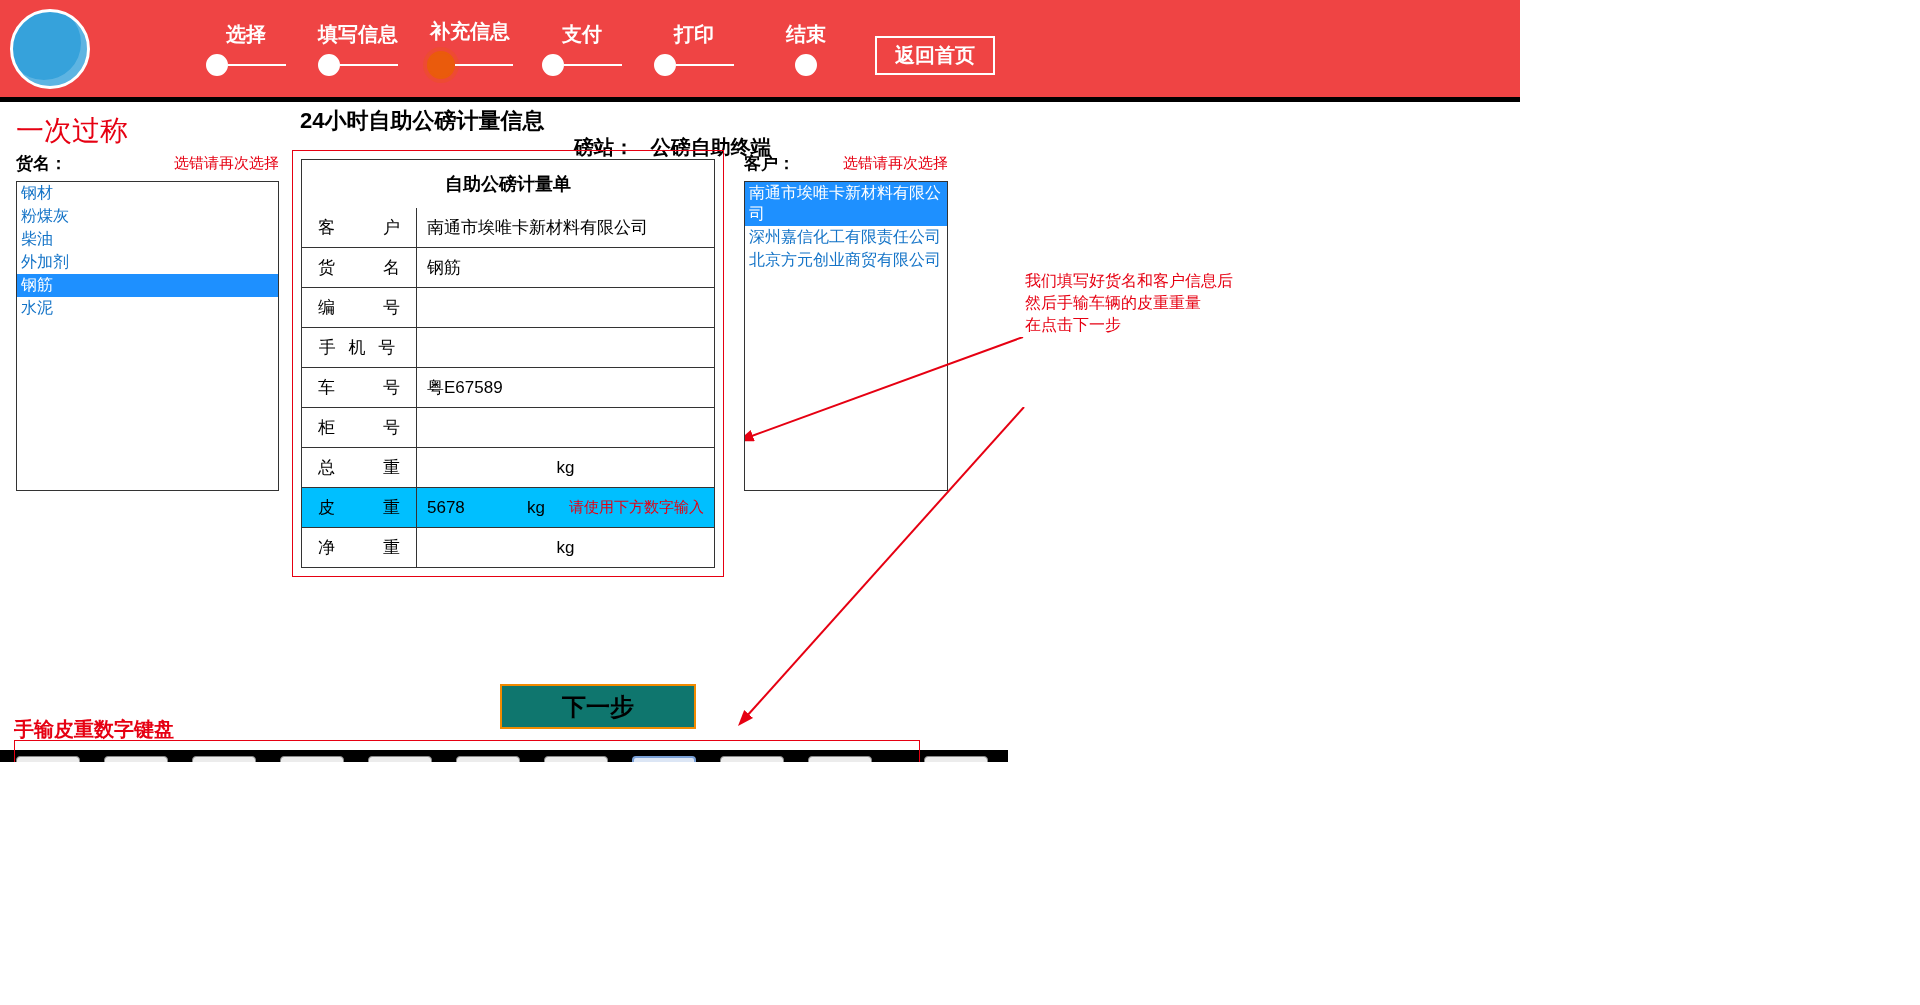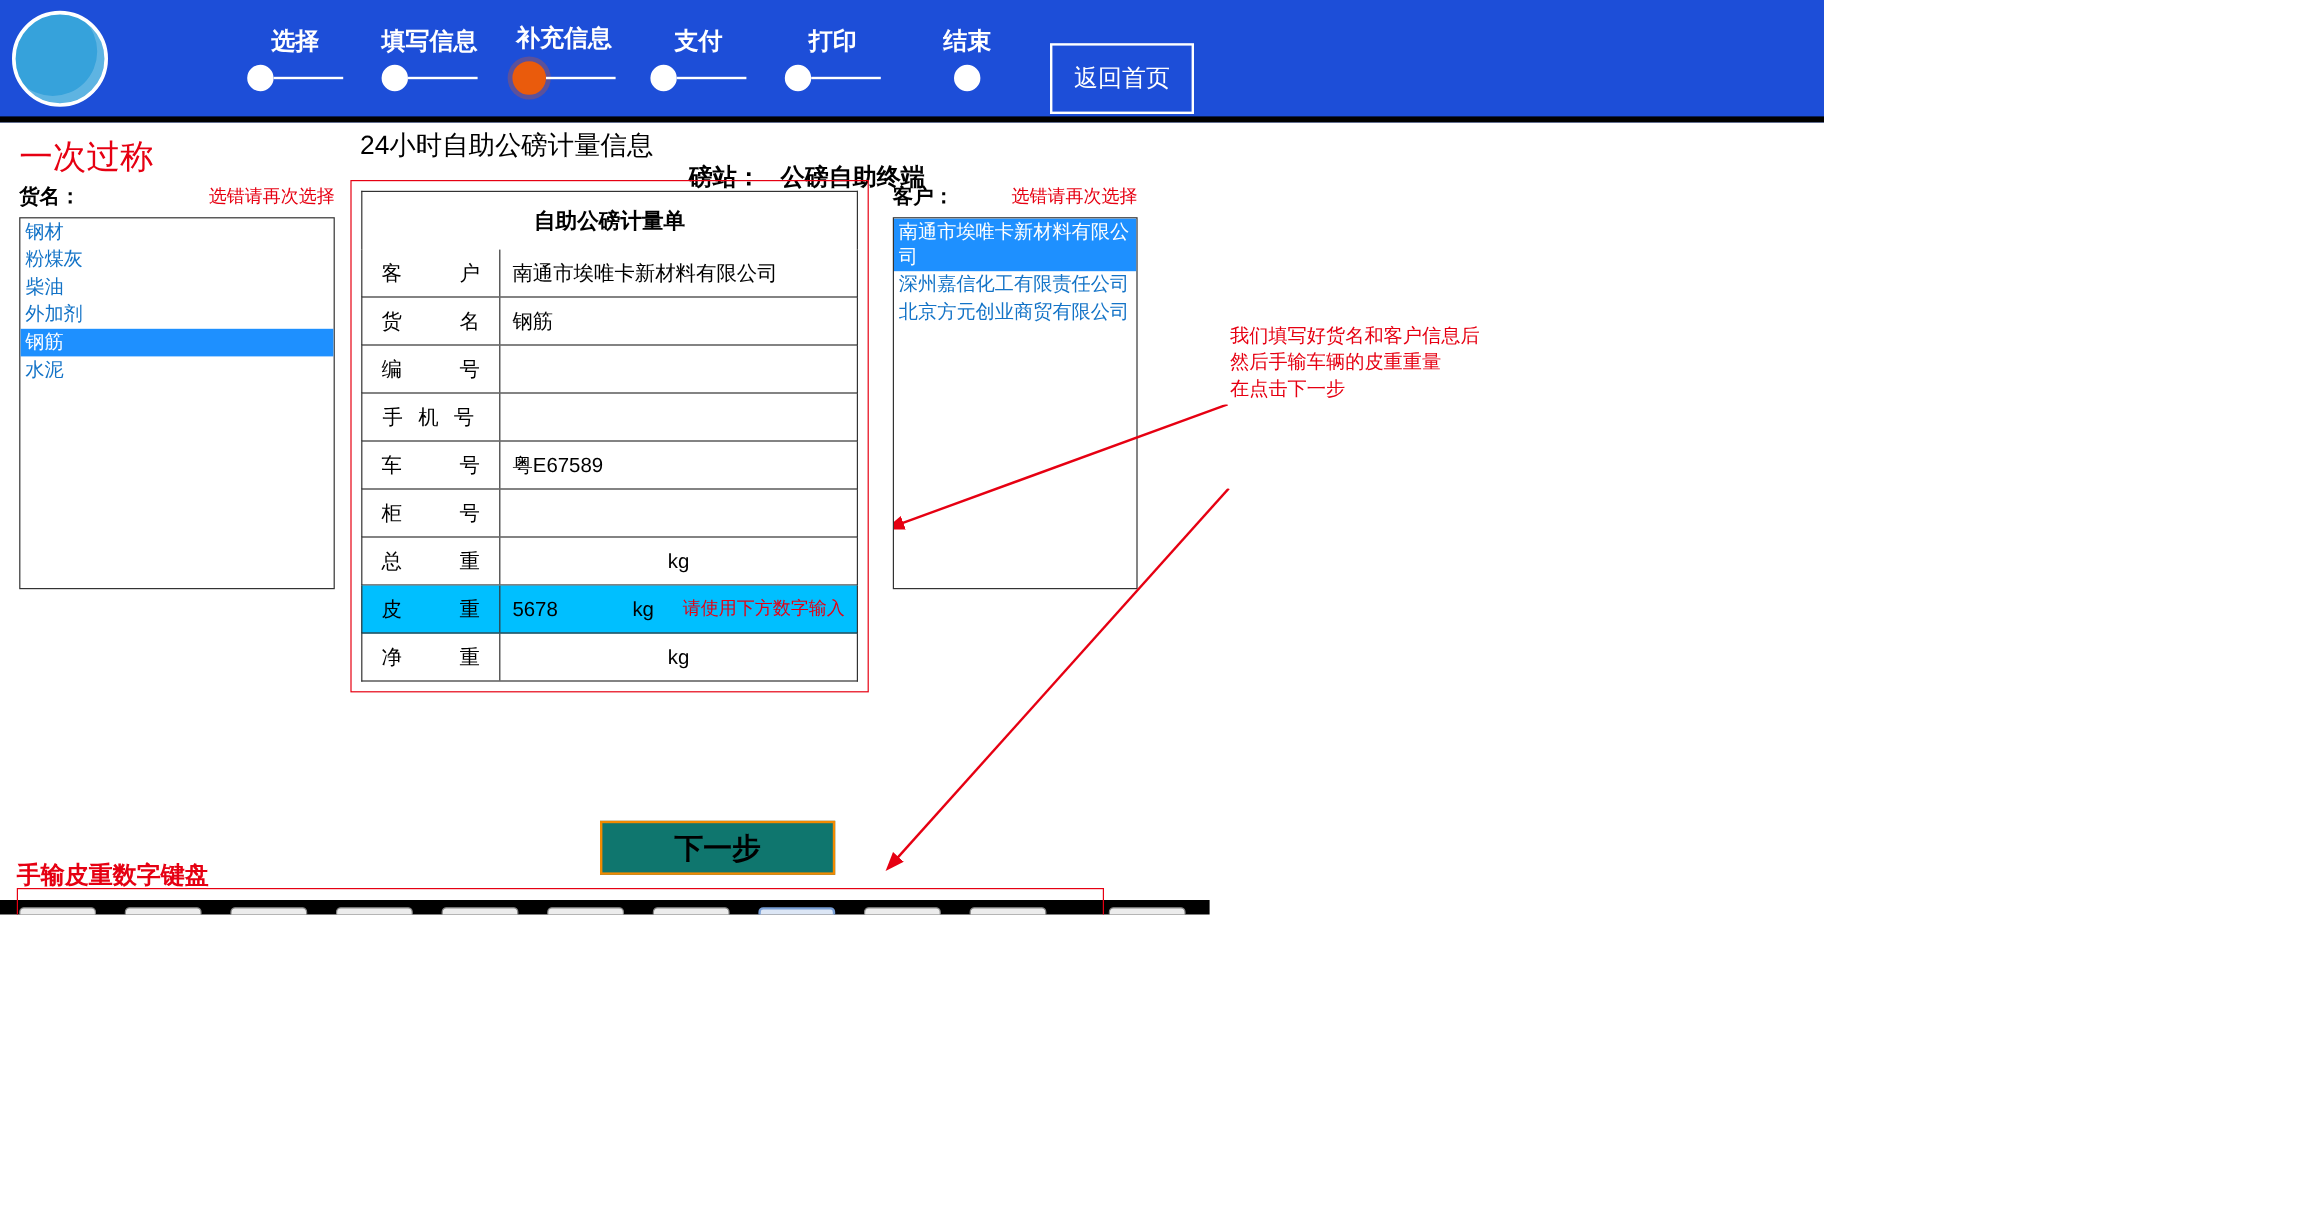--- a/index.html
+++ b/index.html
@@ -1,21 +1,21 @@
 <!DOCTYPE html>
 <html><head>
 <meta charset="utf-8">
 <style>
   * { box-sizing: border-box; }
   html, body { margin: 0; padding: 0; font-family: "Microsoft YaHei", Arial, sans-serif; font-size: 15px; color: #000; }
   body { width: 1520px; background: #fff; }
 
   
   .header-bar {
-    background: #1d4ed8; 
+    background: #ef4444; 
     height: 102px;
     display: flex;
     align-items: center;
     padding-left: 8px;
     position: relative;
     border-bottom: 5px solid #000;
   }
   .logo-circle {
     width: 80px; height: 80px; border-radius: 50%;
     background: #36a2db;
@@ -41,30 +41,30 @@
     box-shadow: 0 0 0 4px rgba(234,91,12,0.3);
   }
   .connector {
     height: 2px; background: #fff; width: 58px;
   }
   .step:last-child .connector { display:none; }
 
   .home-btn {
     position: absolute; right: 525px; top: 36px;
     border: 2px solid #fff; color: #fff;
-    padding: 14px 18px; font-size: 20px; font-weight: 400;
+    padding: 4px 18px; font-size: 20px; font-weight: 700;
     background: transparent;
     cursor: pointer;
     text-align: center;
   }
 
   
   .content { position: relative; padding: 2px 16px 0 16px; }
   .subtitle { color: #e60012; font-size: 28px; font-weight: 500; position:absolute; left:16px; top:10px; }
-  .main-title { font-size: 22px; font-weight: normal; text-align:center; position:absolute; left:300px; top:4px;}
+  .main-title { font-size: 22px; font-weight: bold; text-align:center; position:absolute; left:300px; top:4px;}
   .station-label { position:absolute; left: 574px; top: 32px; font-size: 20px; font-weight: bold;}
 
   
   .goods-panel { position:absolute; left:16px; top:50px; width: 263px;}
   .panel-head { font-size: 17px; font-weight: bold; display:flex; justify-content:space-between; align-items:center; }
   .panel-hint { color:#e60012; font-weight:normal; font-size:15px; margin-left:auto;}
   .goods-list { border:1px solid #333; margin-top:6px; height:310px; background:#fff; overflow:hidden;}
   .goods-item, .cust-item { color:#1373c7; padding:1px 4px; font-size:16px; cursor:pointer;}
   .goods-item.selected { background:#1e90ff; color:#fff;}
   .cust-item.selected  { background:#1e90ff; color:#fff;}

